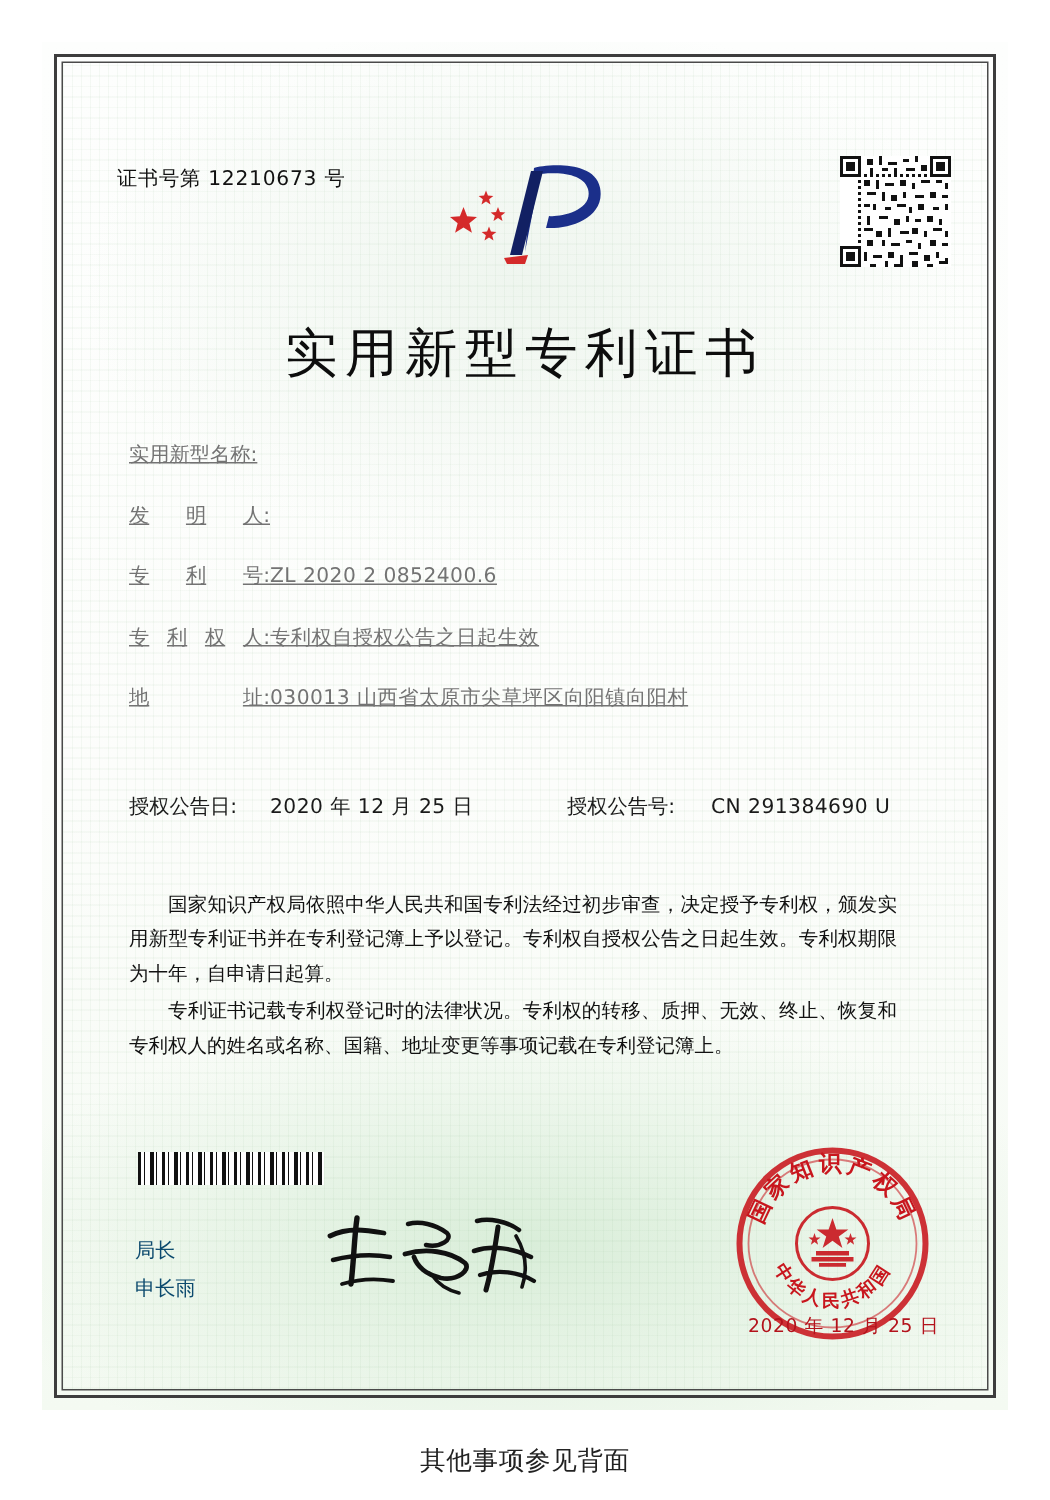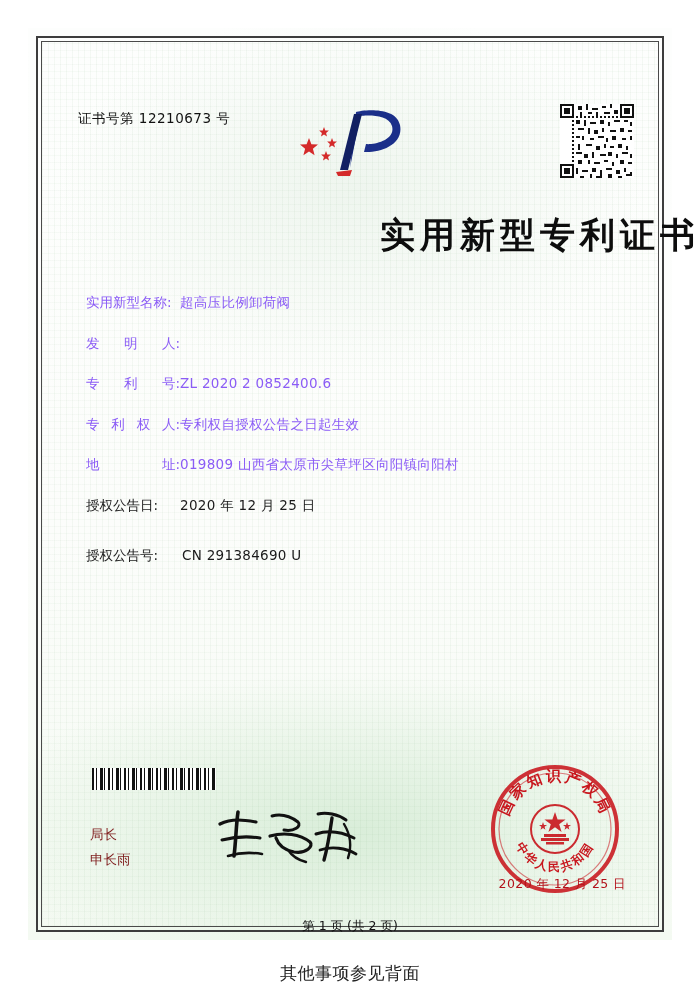--- a/index.html
+++ b/index.html
@@ -84,62 +84,62 @@
     right: 66px;
     top: 104px;
     width: 74px;
     height: 74px;
   }
 
   .cert-title {
     position: absolute;
     left: 0; right: 0;
     top: 212px;
-    text-align: right;
+    text-align: center;
     font-family: "DejaVu Sans", "Liberation Sans", sans-serif;
     font-size: 35px;
-    font-weight: bold;
+    font-weight: normal;
     letter-spacing: 5px;
     color: #0d0d0d;
   }
 
   .fields {
     position: absolute;
     left: 86px;
     top: 294px;
     width: 520px;
   }
   .field-row {
     display: flex;
     align-items: baseline;
     margin-bottom: 22.5px;
     font-size: 13.5px;
-    color: #8b5cf6;
+    color: #737373;
     white-space: nowrap;
+    text-decoration: underline;
   }
   .field-label {
     flex: 0 0 auto;
     width: 94px;
     letter-spacing: 0px;
   }
   .field-label.spread {
     display: flex;
     justify-content: space-between;
   }
   .field-value {
     flex: 1 1 auto;
     letter-spacing: 0.3px;
   }
   .field-row-split {
     display: flex;
     align-items: baseline;
     margin-bottom: 22.5px;
     font-size: 13.5px;
     white-space: nowrap;
-    flex-direction: column;
   }
   .split-left {
     width: 292px;
     display: flex;
     align-items: baseline;
   }
   .split-left .field-label { width: 94px; }
   .split-right {
     display: flex;
     align-items: baseline;
@@ -181,21 +181,21 @@
       #fff 13px, #fff 16px
     );
   }
 
   .signature-block {
     position: absolute;
     left: 90px;
     top: 822px;
     font-size: 13.5px;
     line-height: 25px;
-    color: #7f1d1d;
+    color: #0c4a6e;
   }
 
   .handwriting {
     position: absolute;
     left: 214px;
     top: 806px;
     width: 150px;
     height: 62px;
   }
 
@@ -381,21 +381,20 @@
       </g>
     </svg>
   </div>
 
   <div class="cert-title">实用新型专利证书</div>
 
   <div class="fields">
 
     <div class="field-row">
       <span class="field-label">实用新型名称:</span>
-      <span class="field-value">超高压比例卸荷阀</span>
     </div>
 
     <div class="field-row">
       <span class="field-label spread">
         <span>发</span>
         <span>明</span>
         <span>人:</span>
       </span>
     </div>
 
@@ -417,36 +416,40 @@
         <span>人:</span>
       </span>
       <span class="field-value">专利权自授权公告之日起生效</span>
     </div>
 
     <div class="field-row">
       <span class="field-label spread">
         <span>地</span>
         <span>址:</span>
       </span>
-      <span class="field-value">019809  山西省太原市尖草坪区向阳镇向阳村</span>
+      <span class="field-value">030013  山西省太原市尖草坪区向阳镇向阳村</span>
     </div>
 
     <div class="field-row-split">
       <span class="split-left">
         <span class="field-label">授权公告日:</span>
         <span class="field-value">2020 年 12 月 25 日</span>
       </span>
       <span class="split-right">
         <span class="field-label">授权公告号:</span>
         <span class="field-value">CN 291384690 U</span>
       </span>
     </div>
 
   </div>
 
+  <div class="paragraphs">
+    <p>国家知识产权局依照中华人民共和国专利法经过初步审查，决定授予专利权，颁发实用新型专利证书并在专利登记簿上予以登记。专利权自授权公告之日起生效。专利权期限为十年，自申请日起算。</p>
+    <p>专利证书记载专利权登记时的法律状况。专利权的转移、质押、无效、终止、恢复和专利权人的姓名或名称、国籍、地址变更等事项记载在专利登记簿上。</p>
+  </div>
 
   <div class="barcode"></div>
 
   <div class="signature-block">
     <div>局长</div>
     <div>申长雨</div>
   </div>
 
   <div class="handwriting">
     <svg viewBox="0 0 150 62" width="150" height="62" xmlns="http://www.w3.org/2000/svg">
@@ -490,17 +493,16 @@
         <textPath href="#arcTop" startOffset="50%" text-anchor="middle">国家知识产权局</textPath>
       </text>
       <text font-family="DejaVu Sans, Liberation Sans, sans-serif" font-size="12" font-weight="bold" fill="#c8161d" letter-spacing="2">
         <textPath href="#arcBottom" startOffset="50%" text-anchor="middle">中华人民共和国</textPath>
       </text>
     </svg>
   </div>
 
   <div class="seal-date">2020 年 12 月 25 日</div>
 
-  <div class="page-footer">第 1 页 (共 2 页)</div>
 
   <div class="outside-footer">其他事项参见背面</div>
 
 </div>
 
 </body></html>

